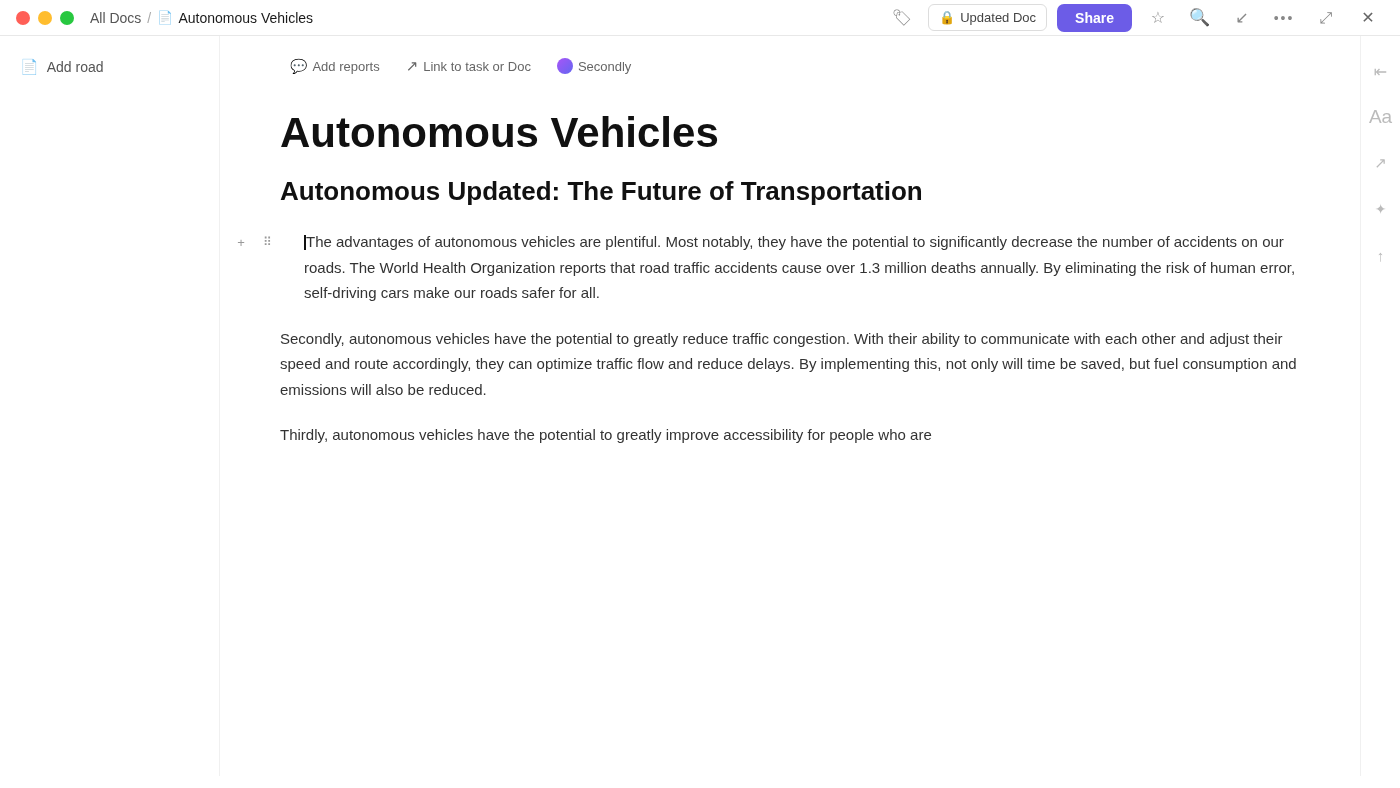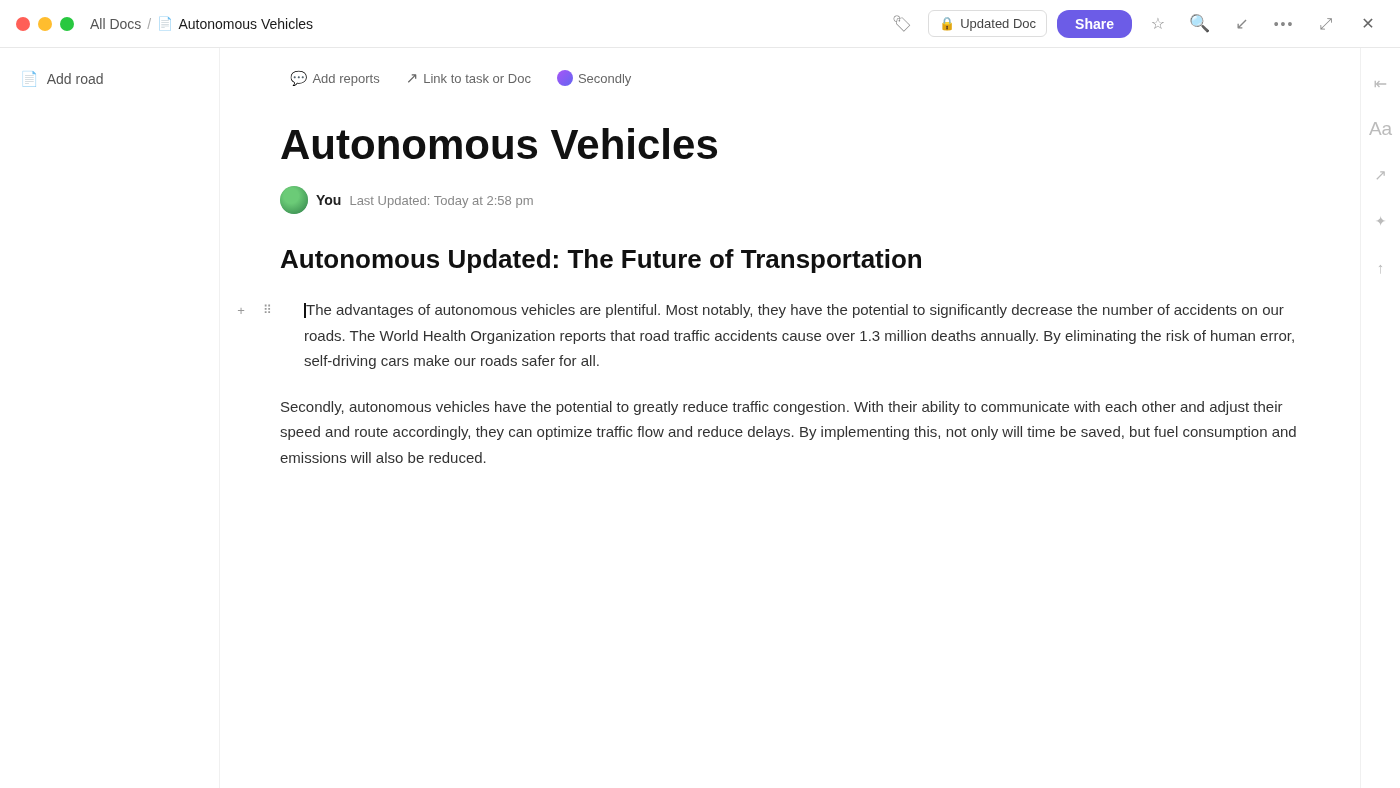--- a/index.html
+++ b/index.html
@@ -9,21 +9,21 @@
       color: #1a1a1a;
       width: 1400px;
       height: 788px;
       overflow: hidden;
     }
 
     
     .titlebar {
       display: flex;
       align-items: center;
-      height: 48px;
+      height: 36px;
       padding: 0 16px;
       background: #ffffff;
       border-bottom: 1px solid #e8e8e8;
       position: relative;
     }
     .window-controls {
       display: flex;
       gap: 8px;
       align-items: center;
       margin-right: 16px;
@@ -92,21 +92,21 @@
       cursor: pointer;
       font-size: 13px;
       color: #444;
     }
 
     .share-btn {
       padding: 6px 18px;
       background: #6c5ce7;
       color: #fff;
       border: none;
-      border-radius: 12px;
+      border-radius: 7px;
       font-size: 14px;
       font-weight: 600;
       cursor: pointer;
     }
 
     .icon-btn {
       width: 32px;
       height: 32px;
       border: none;
       background: transparent;
@@ -383,27 +383,20 @@
         <span>Link to task or Doc</span>
       </button>
       <button class="toolbar-btn">
         <span class="summarize-icon"></span>
         <span>Secondly</span>
       </button>
     </div>
 
     <h1 class="doc-title">Autonomous Vehicles</h1>
 
-    <div class="author-info">
-      <div class="avatar">
-        <div class="avatar-img" style="background: radial-gradient(circle at 40% 35%, #6bcb77 30%, #2d7d46 100%);"></div>
-      </div>
-      <span class="author-name">You</span>
-      <span class="last-updated">Last Updated: Today at 2:58 pm</span>
-    </div>
 
     <h2 class="doc-heading">Autonomous Updated: The Future of Transportation</h2>
 
 
     <div style="position:relative;">
       <div class="block-controls">
         <button class="block-ctrl-btn">
           <span>+</span>
         </button>
         <button class="block-ctrl-btn">
@@ -412,20 +405,21 @@
       </div>
       <p class="doc-paragraph with-controls">
         <span style="display:inline;">
           <span style="display:inline-block; width:2px; height:15px; background:#111; vertical-align:text-bottom; margin-right:0;"></span><span>The advantages of autonomous vehicles are plentiful. Most notably, they have the potential to significantly decrease the number of accidents on our roads. The World Health Organization reports that road traffic accidents cause over 1.3 million deaths annually. By eliminating the risk of human error, self-driving cars make our roads safer for all.</span>
         </span>
       </p>
     </div>
 
     <p class="doc-paragraph">Secondly, autonomous vehicles have the potential to greatly reduce traffic congestion. With their ability to communicate with each other and adjust their speed and route accordingly, they can optimize traffic flow and reduce delays. By implementing this, not only will time be saved, but fuel consumption and emissions will also be reduced.</p>
 
+    <p class="doc-paragraph">Thirdly, autonomous vehicles have the potential to greatly improve accessibility for people who are</p>
 
   </div>
 
   <div class="right-sidebar">
     <button class="right-tool-btn">
       <span style="font-size:16px;">⇤</span>
     </button>
     <button class="right-tool-btn">
       <span style="font-size:19px;">Aa</span>
     </button>

